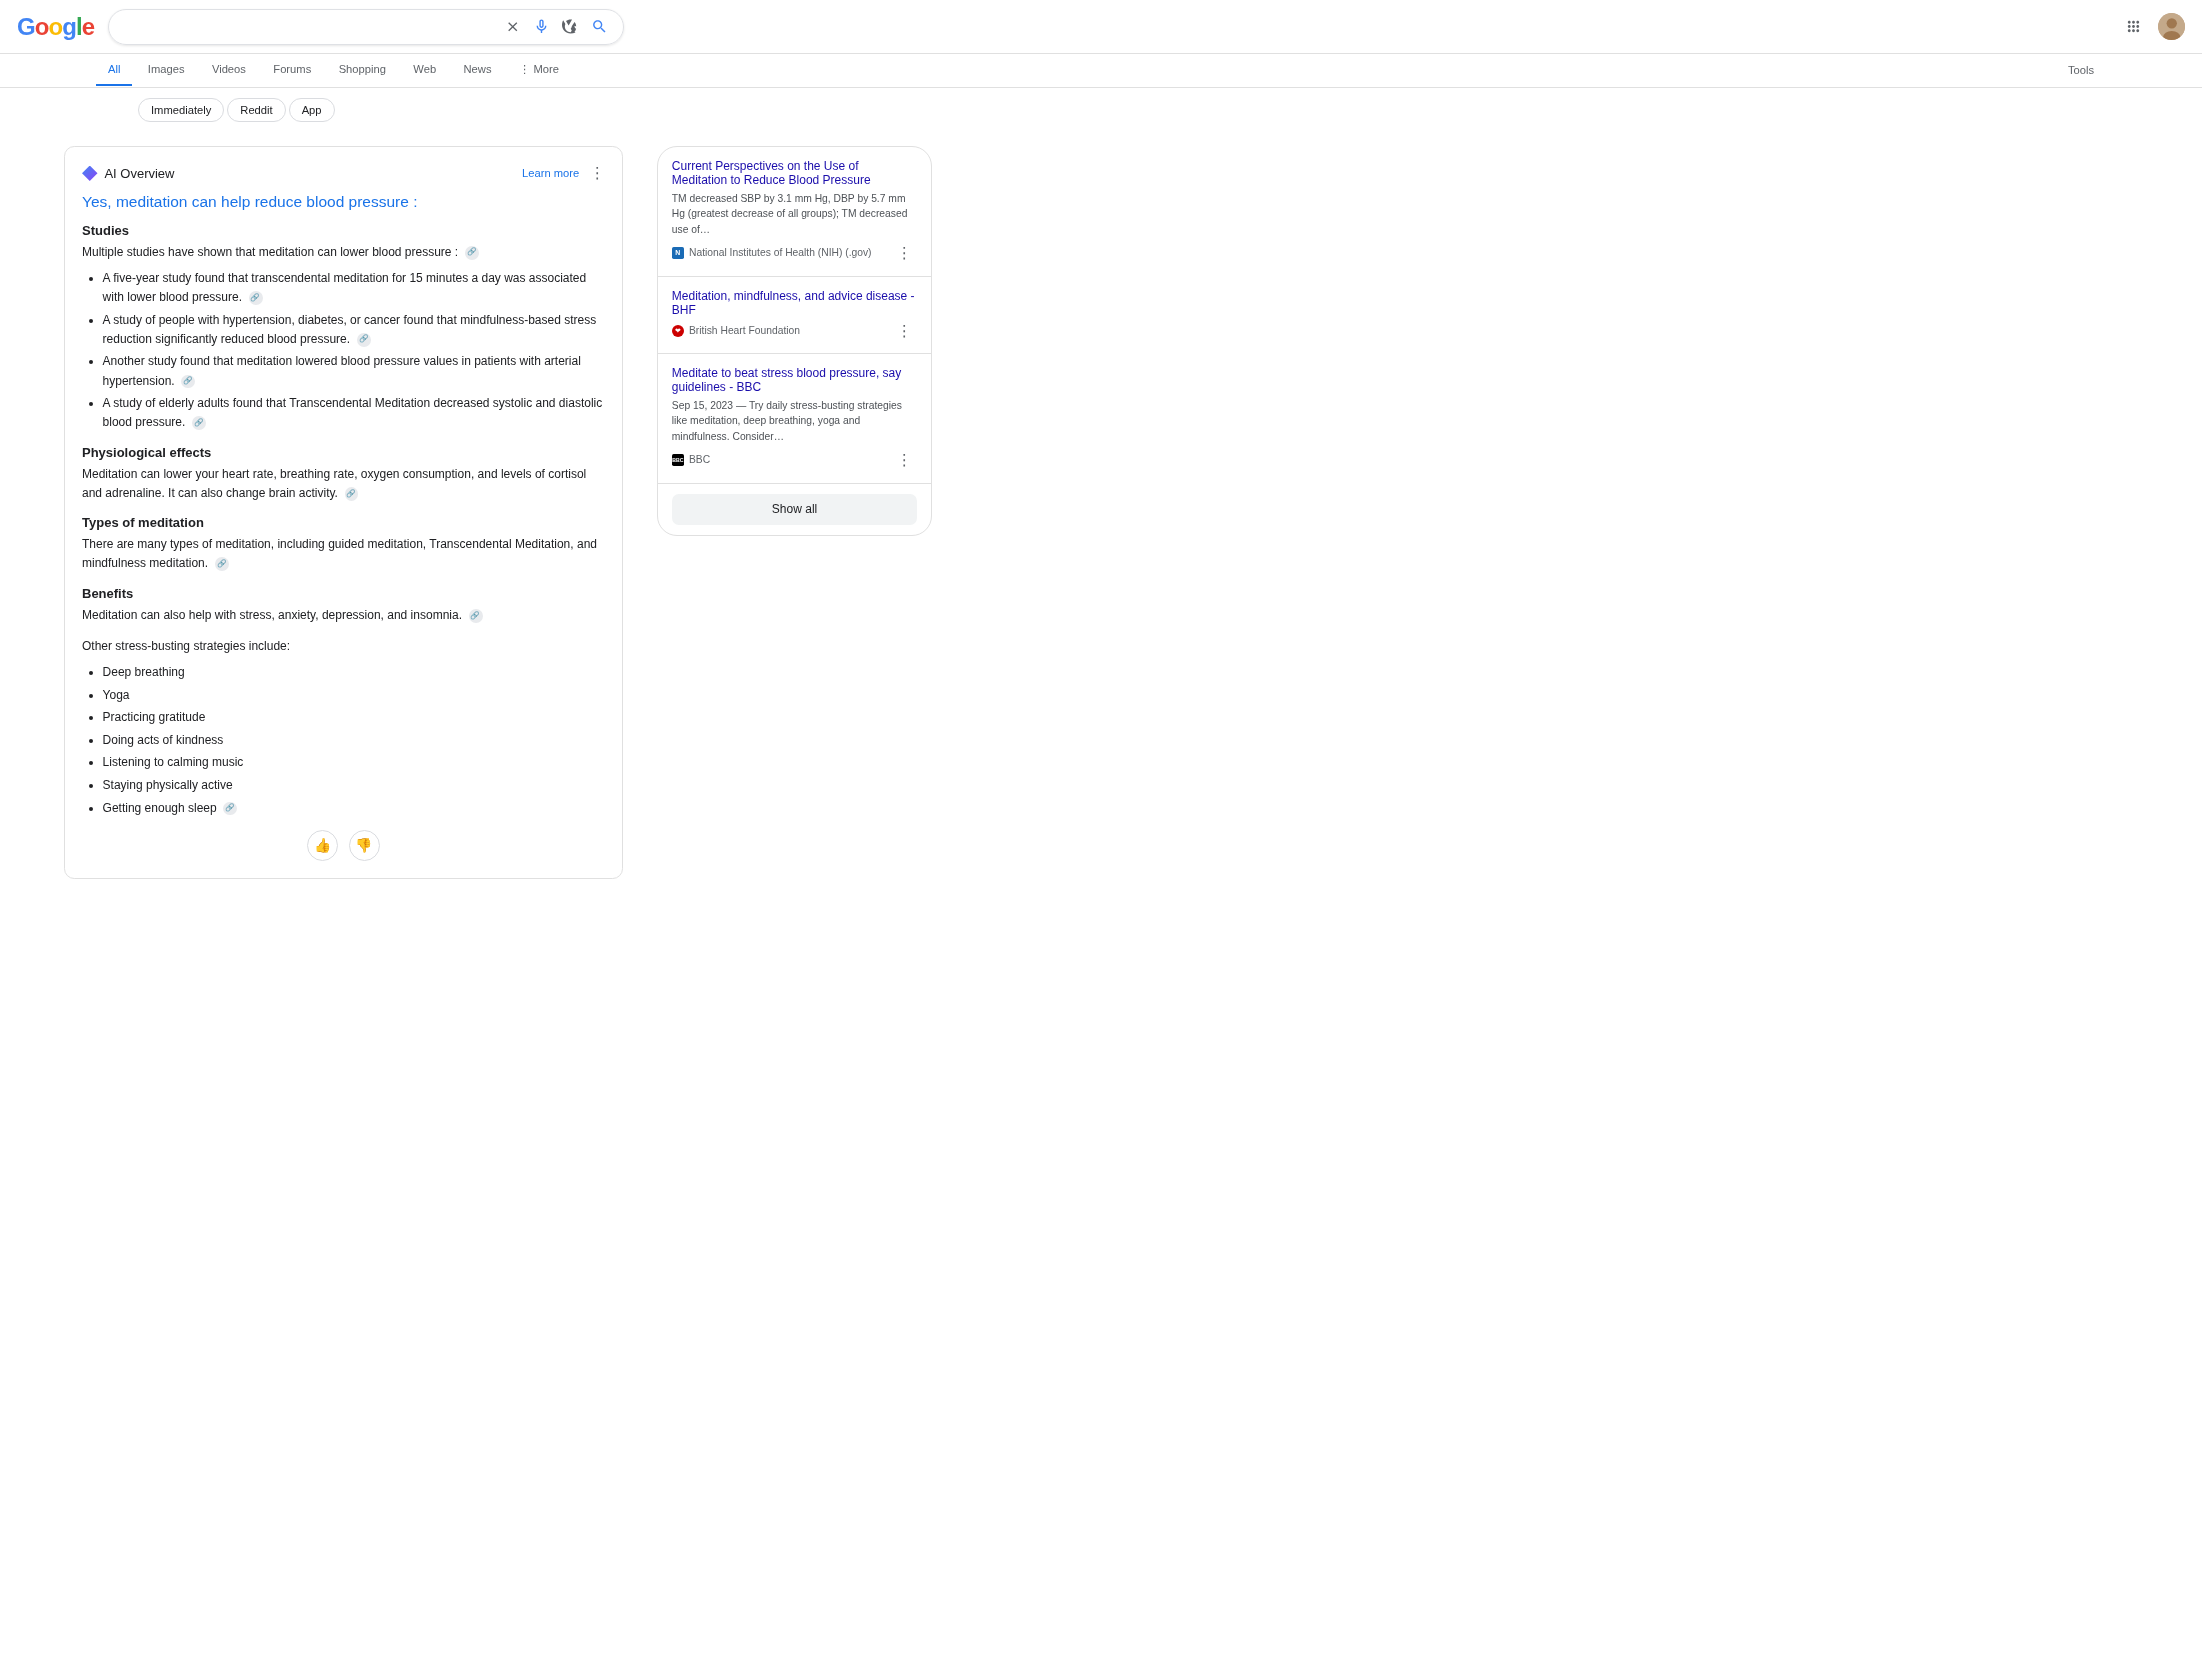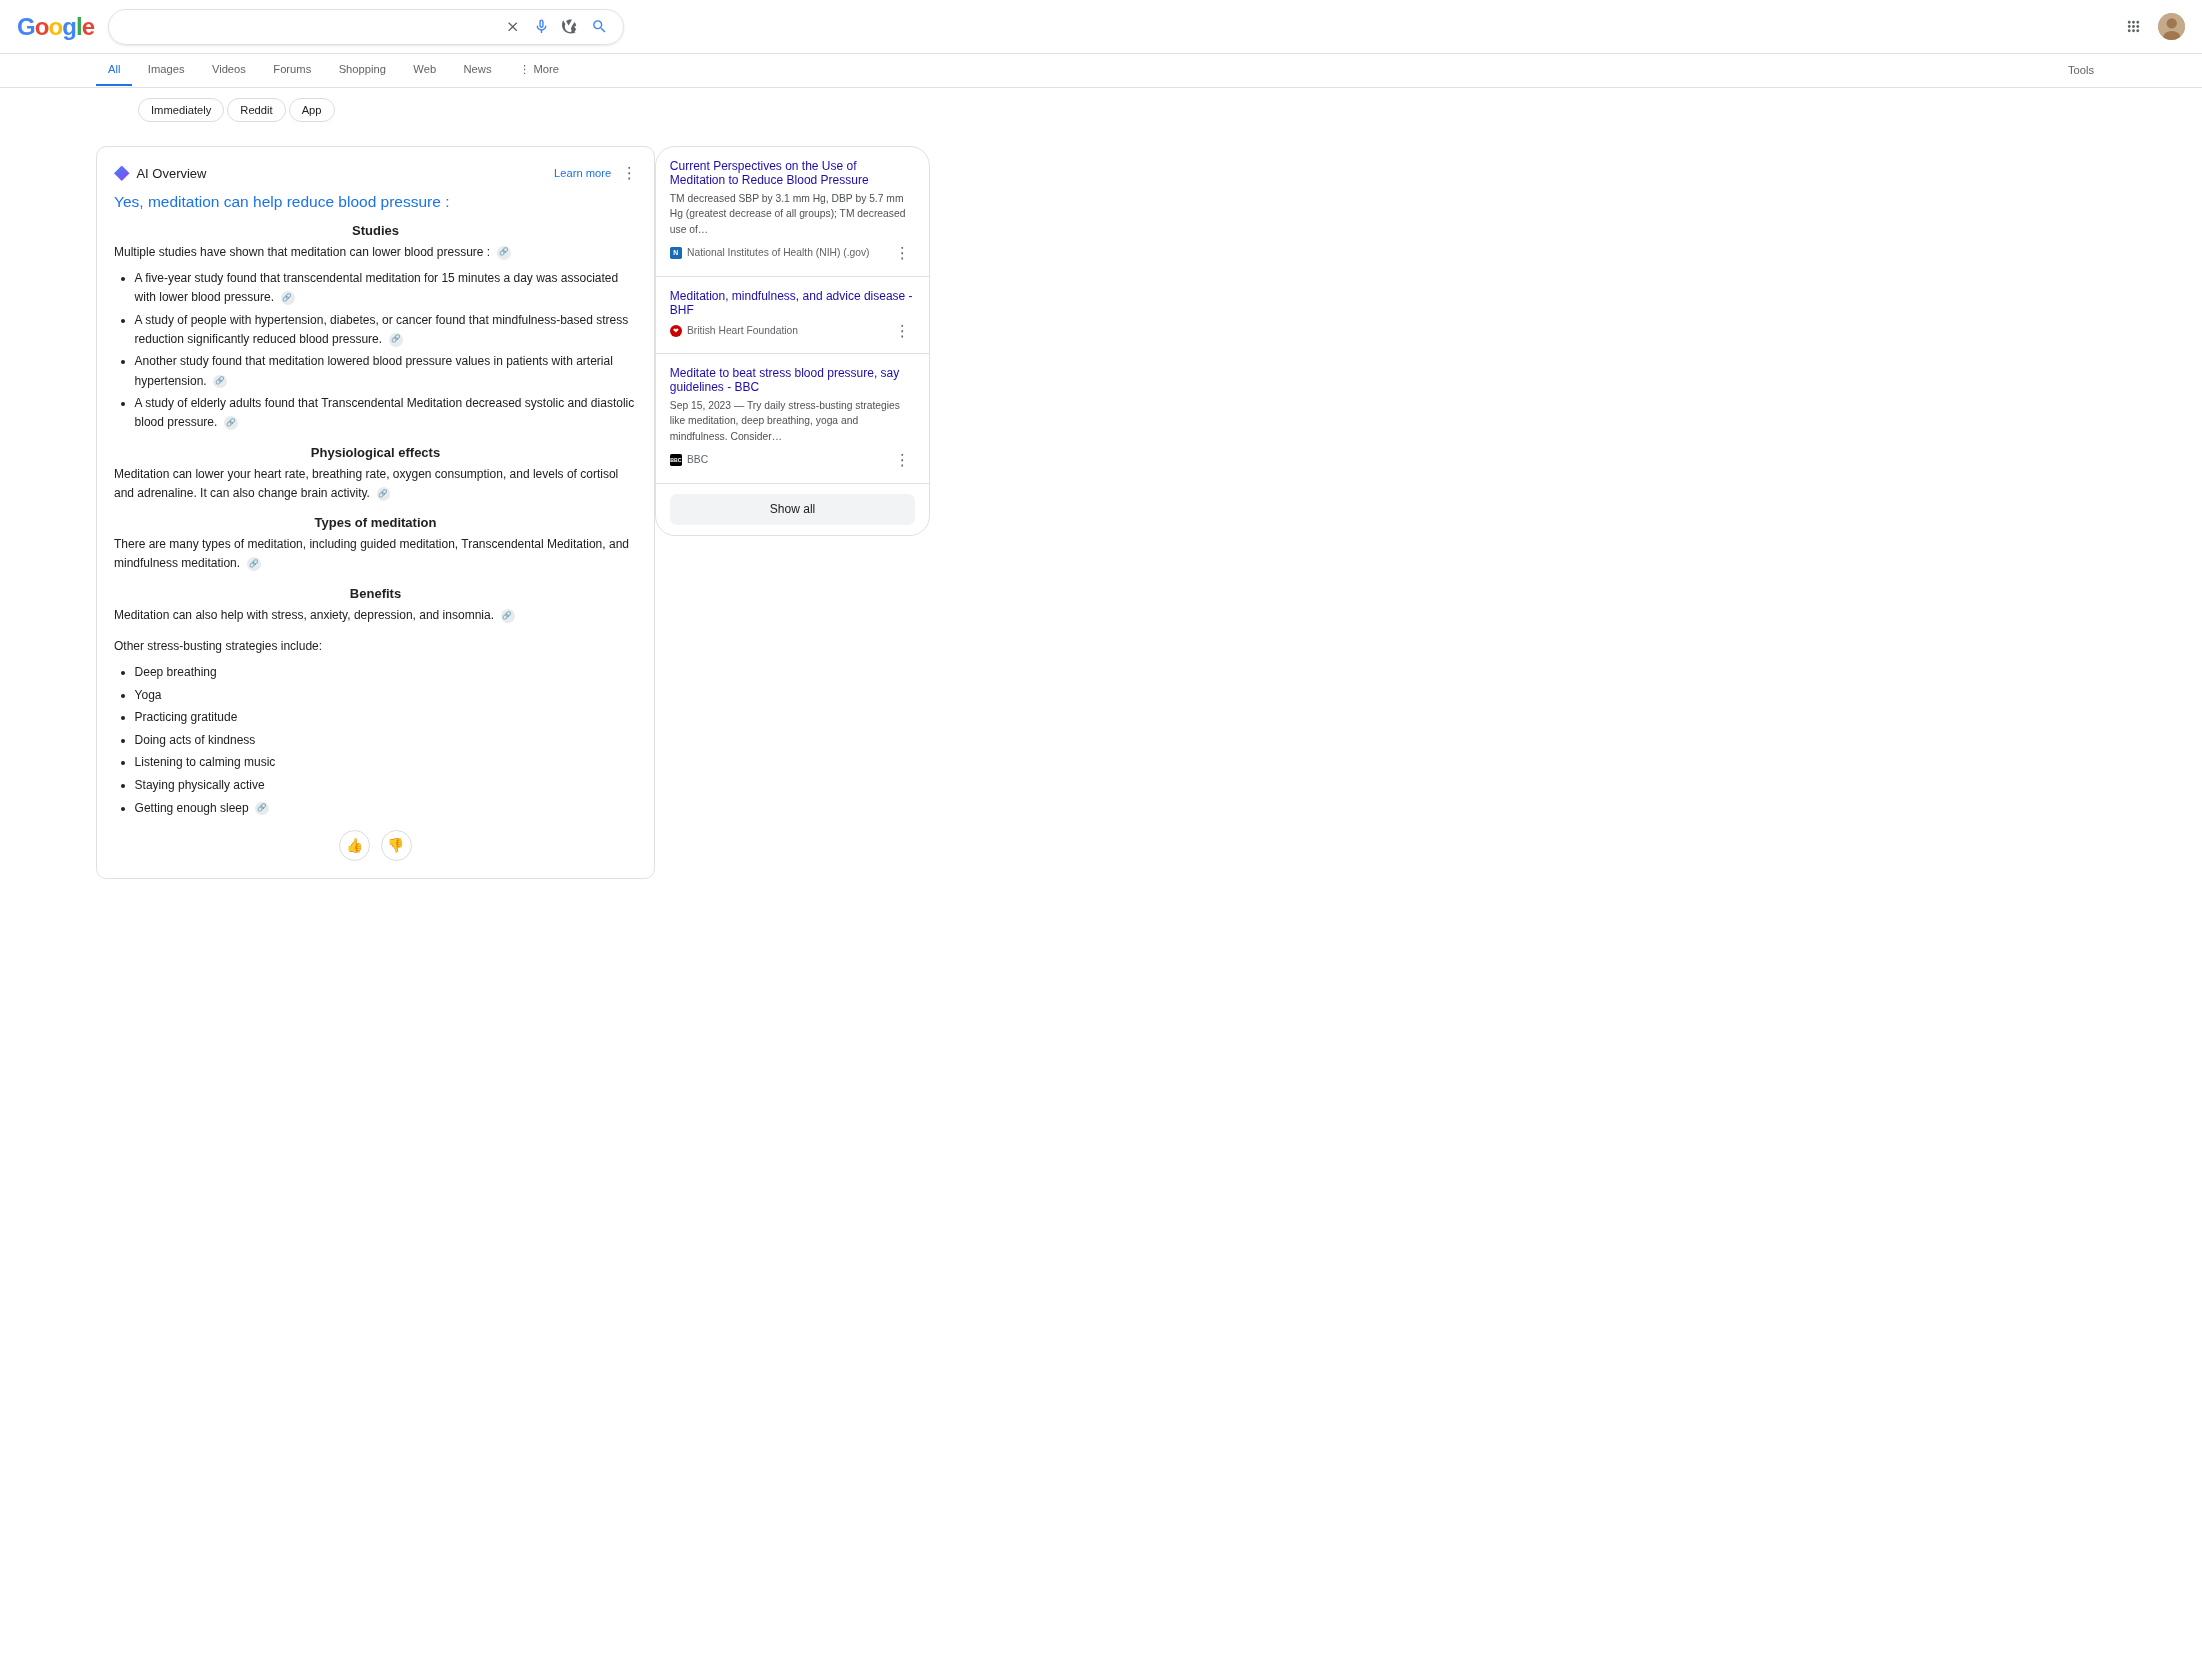--- a/index.html
+++ b/index.html
@@ -118,22 +118,22 @@
       font-size: 11.2px;
       cursor: pointer;
       color: #202124;
       background: #fff;
     }
 
     
     .main-content {
       display: flex;
       padding: 0 64px;
+      gap: 34px;
       margin-top: 13.8px;
-      margin-left: 32px;
     }
 
     
     .left-col {
       flex: 1;
       max-width: 559px;
     }
 
     
     .ai-overview {
@@ -184,21 +184,20 @@
     .ai-headline {
       color: #1a73e8;
       font-size: 15.5px;
       font-weight: 500;
       margin-bottom: 12px;
     }
     .section-title {
       font-weight: 700;
       font-size: 13px;
       margin: 12px 0 5.2px;
-      text-align: center;
     }
     .section-text {
       font-size: 12px;
       color: #202124;
       line-height: 1.6;
     }
     .bullet-list {
       list-style: disc;
       padding-left: 20.6px;
       margin: 6.9px 0;

